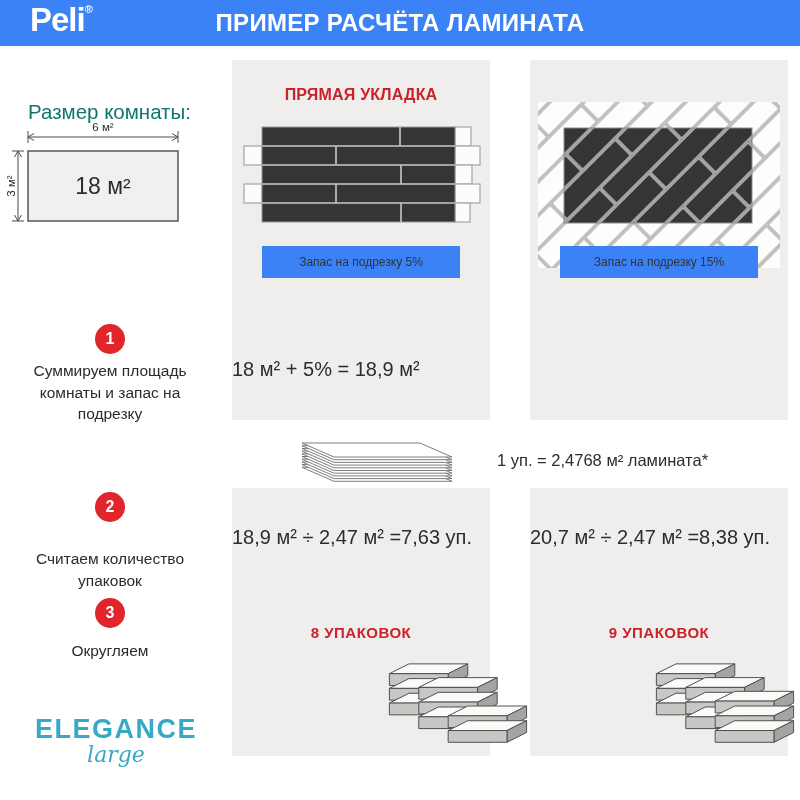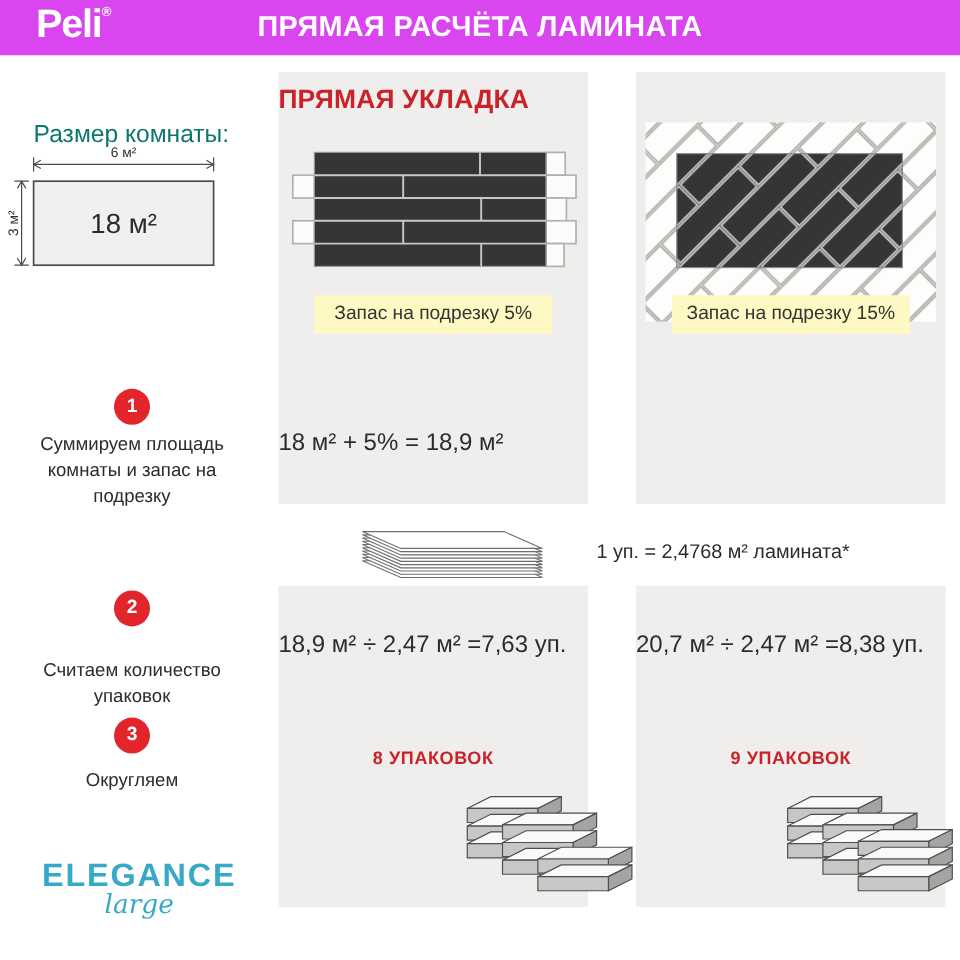--- a/index.html
+++ b/index.html
@@ -1,38 +1,38 @@
 <!DOCTYPE html>
 <html><head>
 <meta charset="utf-8">
 <style>
   html,body{margin:0;padding:0;}
   body{width:800px;height:800px;background:#ffffff;font-family:"Liberation Sans",sans-serif;position:relative;overflow:hidden;}
 
   
-  .header{position:absolute;left:0;top:0;width:800px;height:46px;background:#d946ef;}
+  .header{position:absolute;left:0;top:0;width:800px;height:46px;background:#3b82f6;}
   .brand{position:absolute;left:30px;top:1px;color:#ffffff;font-weight:bold;font-size:33px;letter-spacing:-1px;}
   .brand .reg{font-size:11px;vertical-align:18px;letter-spacing:0;}
   .page-title{position:absolute;left:50%;transform:translateX(-50%);top:9px;color:#ffffff;font-weight:bold;font-size:24px;white-space:nowrap;letter-spacing:.3px;}
 
   
   .room-label{position:absolute;left:28px;top:100px;font-size:20.5px;color:#0f766e;}
   .room-svg{position:absolute;left:4px;top:120px;}
 
   
   .panel{position:absolute;width:258px;background:#efeeec;}
   .p1{top:60px;height:360px;}
   .p2{top:488px;height:268px;}
   .pl{left:232px;} .pr{left:530px;}
-  .lay-header{text-align:left;padding-top:10px;font-weight:bold;font-size:22px;color:#cb2129;letter-spacing:.2px;}
+  .lay-header{text-align:center;padding-top:26px;font-weight:bold;font-size:16px;color:#cb2129;letter-spacing:.2px;}
   .lam{position:absolute;left:0;}
   .lam-straight{top:42px;}
   .lam-diag{top:40px;}
-  .allowance{position:absolute;left:30px;right:30px;top:186px;height:32px;background:#fef9c3;color:#333335;
-             font-size:16px;display:flex;align-items:center;justify-content:center;}
+  .allowance{position:absolute;left:30px;right:30px;top:186px;height:32px;background:#3b82f6;color:#333335;
+             font-size:12px;display:flex;align-items:center;justify-content:center;}
   .formula{position:absolute;left:0;right:0;text-align:left;font-size:20px;color:#2c2c2e;}
   .f1{top:298px;}
   .f2{top:38px;}
   .result{position:absolute;left:0;right:0;top:136px;text-align:center;font-weight:bold;font-size:15px;color:#cb2129;letter-spacing:.5px;}
 
   
   .badge{position:absolute;left:95px;width:30px;height:30px;border-radius:50%;background:#e2242b;color:#fff;
          font-size:16px;font-weight:bold;display:flex;align-items:center;justify-content:center;}
   .b1{top:324px;} .b2{top:492px;} .b3{top:598px;}
   .slabel{position:absolute;left:25px;width:170px;text-align:center;font-size:15.5px;line-height:1.4;color:#2c2c2e;}
@@ -49,21 +49,21 @@
   
   .eleg{position:absolute;left:16px;top:714px;width:200px;text-align:center;color:#36a9c6;}
   .eleg .name{font-weight:bold;font-size:27px;letter-spacing:1.5px;}
   .eleg .variant{font-family:"DejaVu Serif",serif;font-style:italic;font-size:22px;margin-top:-3px;}
 </style>
 </head>
 <body>
 
 <div class="header">
   <div class="brand"><span>Peli</span><span class="reg">®</span></div>
-  <div class="page-title">ПРЯМАЯ РАСЧЁТА ЛАМИНАТА</div>
+  <div class="page-title">ПРИМЕР РАСЧЁТА ЛАМИНАТА</div>
 </div>
 
 <div class="room-label">Размер комнаты:</div>
 <svg class="room-svg" width="192" height="108" viewBox="0 0 192 108">
 
   <line x1="24" y1="17" x2="174" y2="17" stroke="#4b4b4b" stroke-width="1"></line>
   <line x1="24" y1="11" x2="24" y2="23" stroke="#4b4b4b" stroke-width="1"></line>
   <line x1="174" y1="11" x2="174" y2="23" stroke="#4b4b4b" stroke-width="1"></line>
   <polyline points="30,13.5 24,17 30,20.5" fill="none" stroke="#4b4b4b" stroke-width="1"></polyline>
   <polyline points="168,13.5 174,17 168,20.5" fill="none" stroke="#4b4b4b" stroke-width="1"></polyline>

